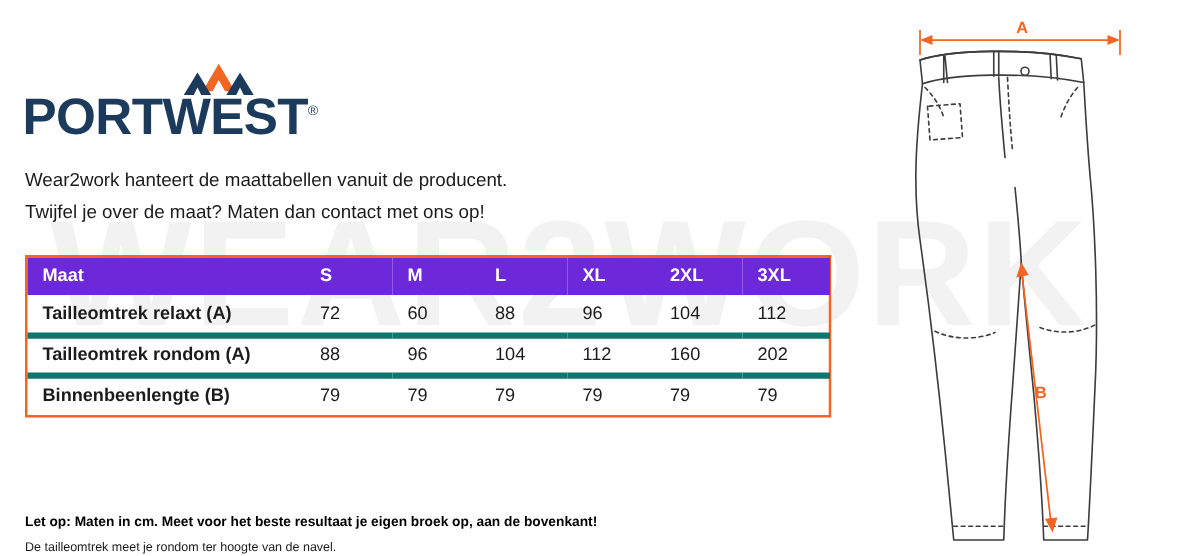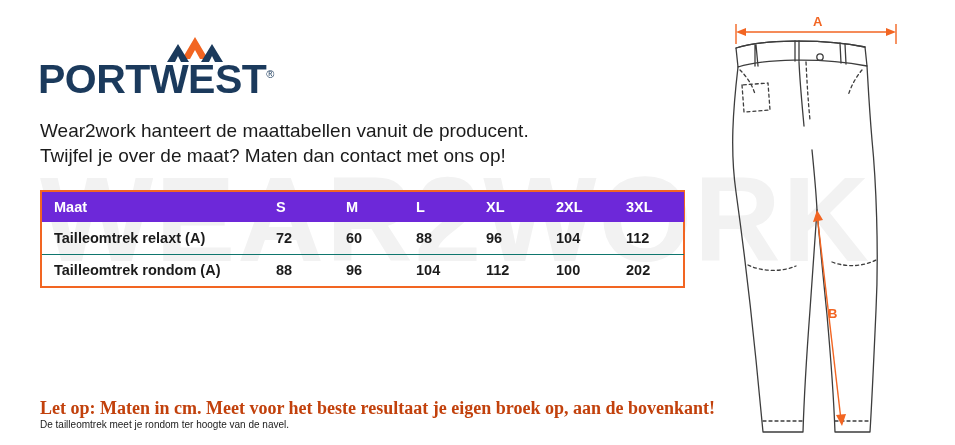--- a/index.html
+++ b/index.html
@@ -33,25 +33,24 @@
     white-space: nowrap;
     user-select: none;
     pointer-events: none;
     z-index: 0;
   }
 
   
   .left-col {
     position: absolute;
     left: 0;
-    top: 0;
+    top: 14px;
     width: 700px;
     height: 331px;
     z-index: 2;
-    margin-left: 20px;
   }
 
   
   .logo {
     position: absolute;
     left: 18px;
     top: 37px;
     width: 280px;
     height: 62px;
   }
@@ -80,21 +79,21 @@
     vertical-align: super;
     font-weight: normal;
   }
 
   
   .intro {
     position: absolute;
     left: 20px;
     top: 118px;
     width: 640px;
-    font-size: 19px;
+    font-size: 15px;
     line-height: 25px;
     color: #1b1b1b;
   }
 
   
   .table-wrap {
     position: absolute;
     left: 20px;
     top: 190px;
     width: 645px;
@@ -117,41 +116,40 @@
   }
   table.size-table thead th {
     background: #6d28d9;
     color: #ffffff;
     font-weight: bold;
     height: 30px;
   }
   table.size-table tbody td {
     font-weight: bold;
     color: #1b1b1b;
-    border-bottom: 1px solid #0f766e;
+    border-bottom: 5px solid #0f766e;
   }
   table.size-table tbody tr:last-child td {
     border-bottom: none;
   }
   table.size-table tbody td.val {
-    font-weight: bold;
+    font-weight: normal;
   }
   .c0 { width: 222px; padding-left: 12px !important; box-sizing: border-box; }
   .c1, .c2, .c3, .c4, .c5, .c6 { width: 70px; }
   .cell-pad { padding-left: 12px !important; box-sizing: border-box; }
 
   
   .note-bold {
     position: absolute;
     left: 20px;
     top: 398px;
-    font-size: 18px;
-    font-weight: bold;
-    color: #c2410c;
-    font-family: Liberation Serif, serif;
+    font-size: 11px;
+    font-weight: bold;
+    color: #000000;
   }
   .note-normal {
     position: absolute;
     left: 20px;
     top: 419px;
     font-size: 10px;
     color: #1b1b1b;
   }
 
   
@@ -214,22 +212,31 @@
             <td class="c4 val cell-pad">96</td>
             <td class="c5 val cell-pad">104</td>
             <td class="c6 val cell-pad">112</td>
           </tr>
           <tr>
             <td class="c0">Tailleomtrek rondom (A)</td>
             <td class="c1 val cell-pad">88</td>
             <td class="c2 val cell-pad">96</td>
             <td class="c3 val cell-pad">104</td>
             <td class="c4 val cell-pad">112</td>
-            <td class="c5 val cell-pad">100</td>
+            <td class="c5 val cell-pad">160</td>
             <td class="c6 val cell-pad">202</td>
+          </tr>
+          <tr>
+            <td class="c0">Binnenbeenlengte (B)</td>
+            <td class="c1 val cell-pad">79</td>
+            <td class="c2 val cell-pad">79</td>
+            <td class="c3 val cell-pad">79</td>
+            <td class="c4 val cell-pad">79</td>
+            <td class="c5 val cell-pad">79</td>
+            <td class="c6 val cell-pad">79</td>
           </tr>
         </tbody>
       </table>
     </div>
 
     <div class="note-bold">Let op: Maten in cm. Meet voor het beste resultaat je eigen broek op, aan de bovenkant!</div>
     <div class="note-normal">De tailleomtrek meet je rondom ter hoogte van de navel.</div>
   </div>
 
   <div class="illus">

